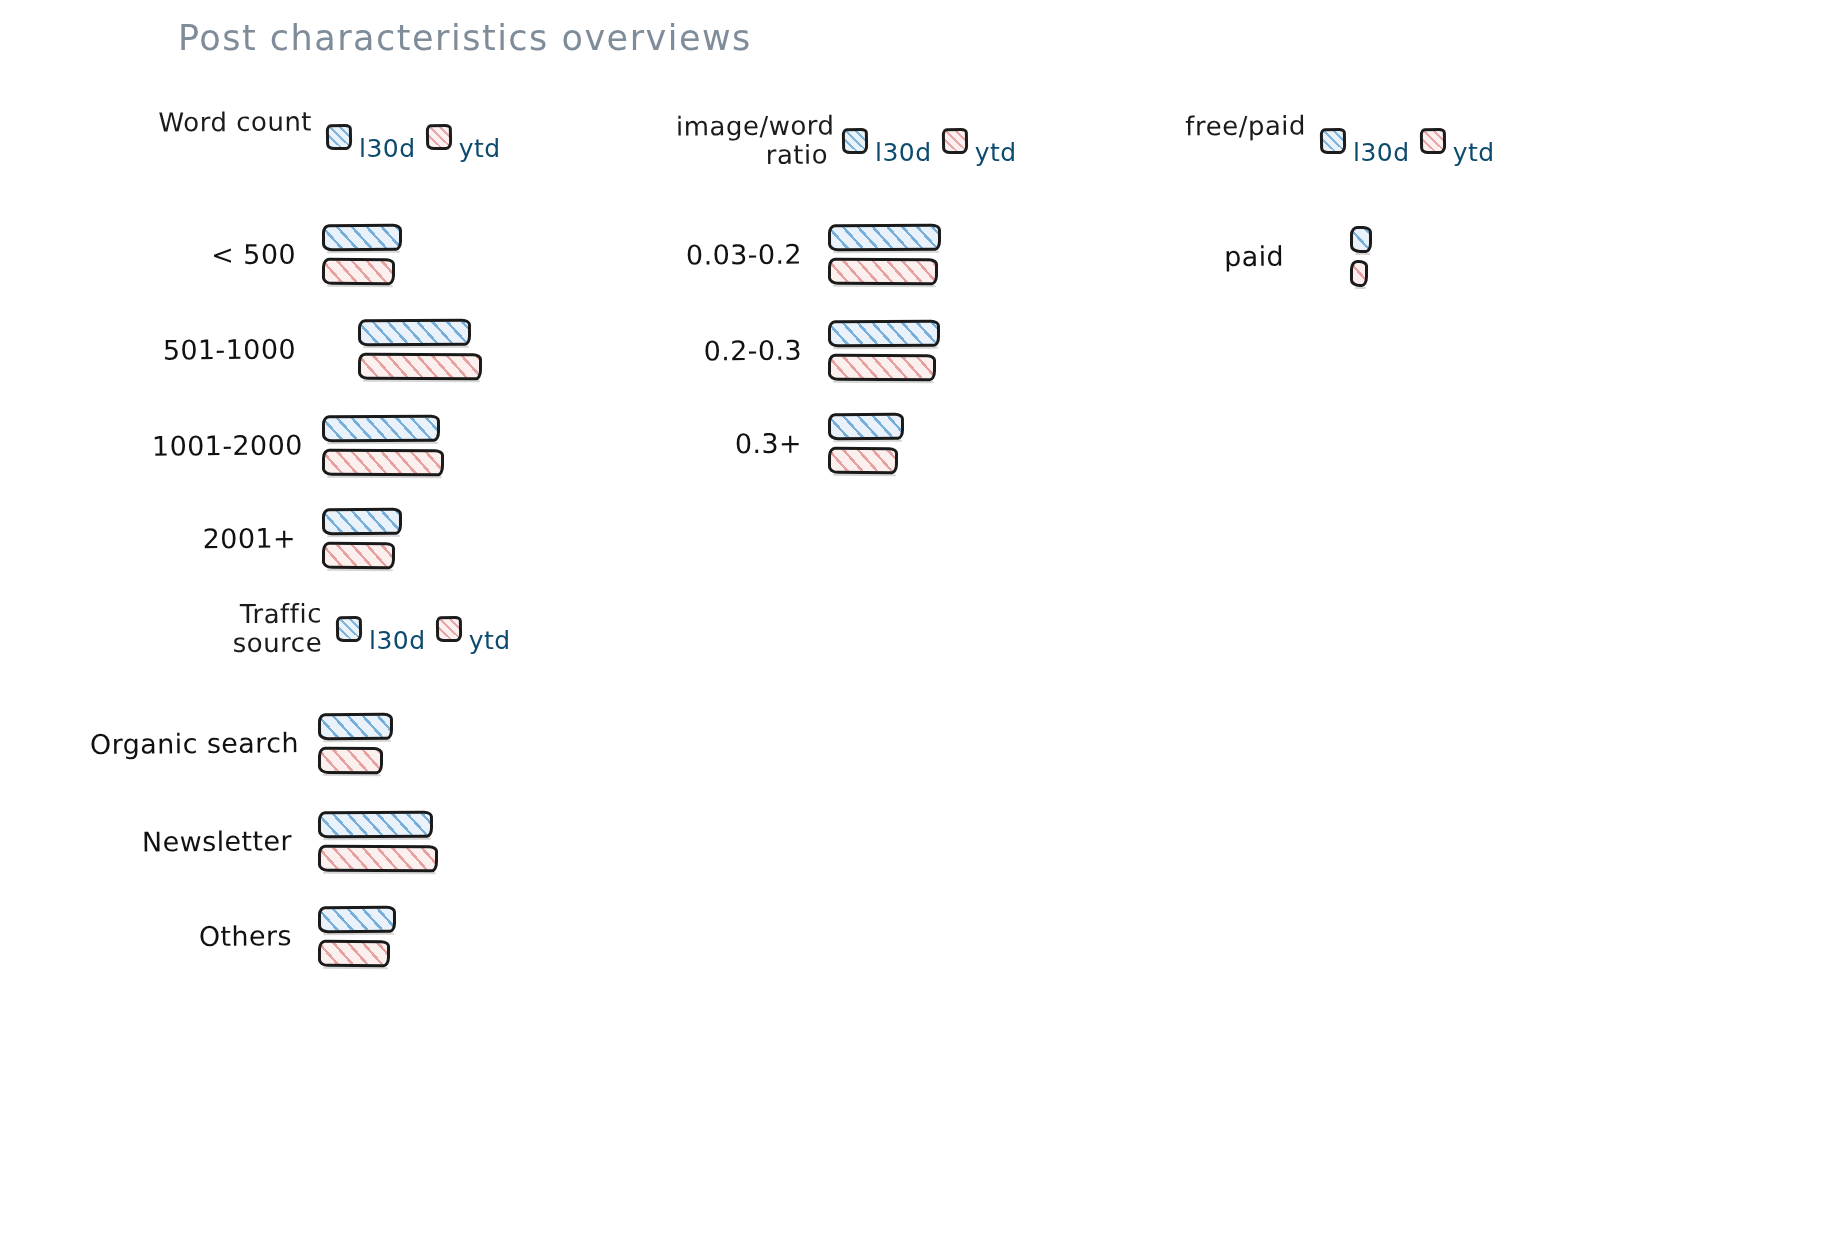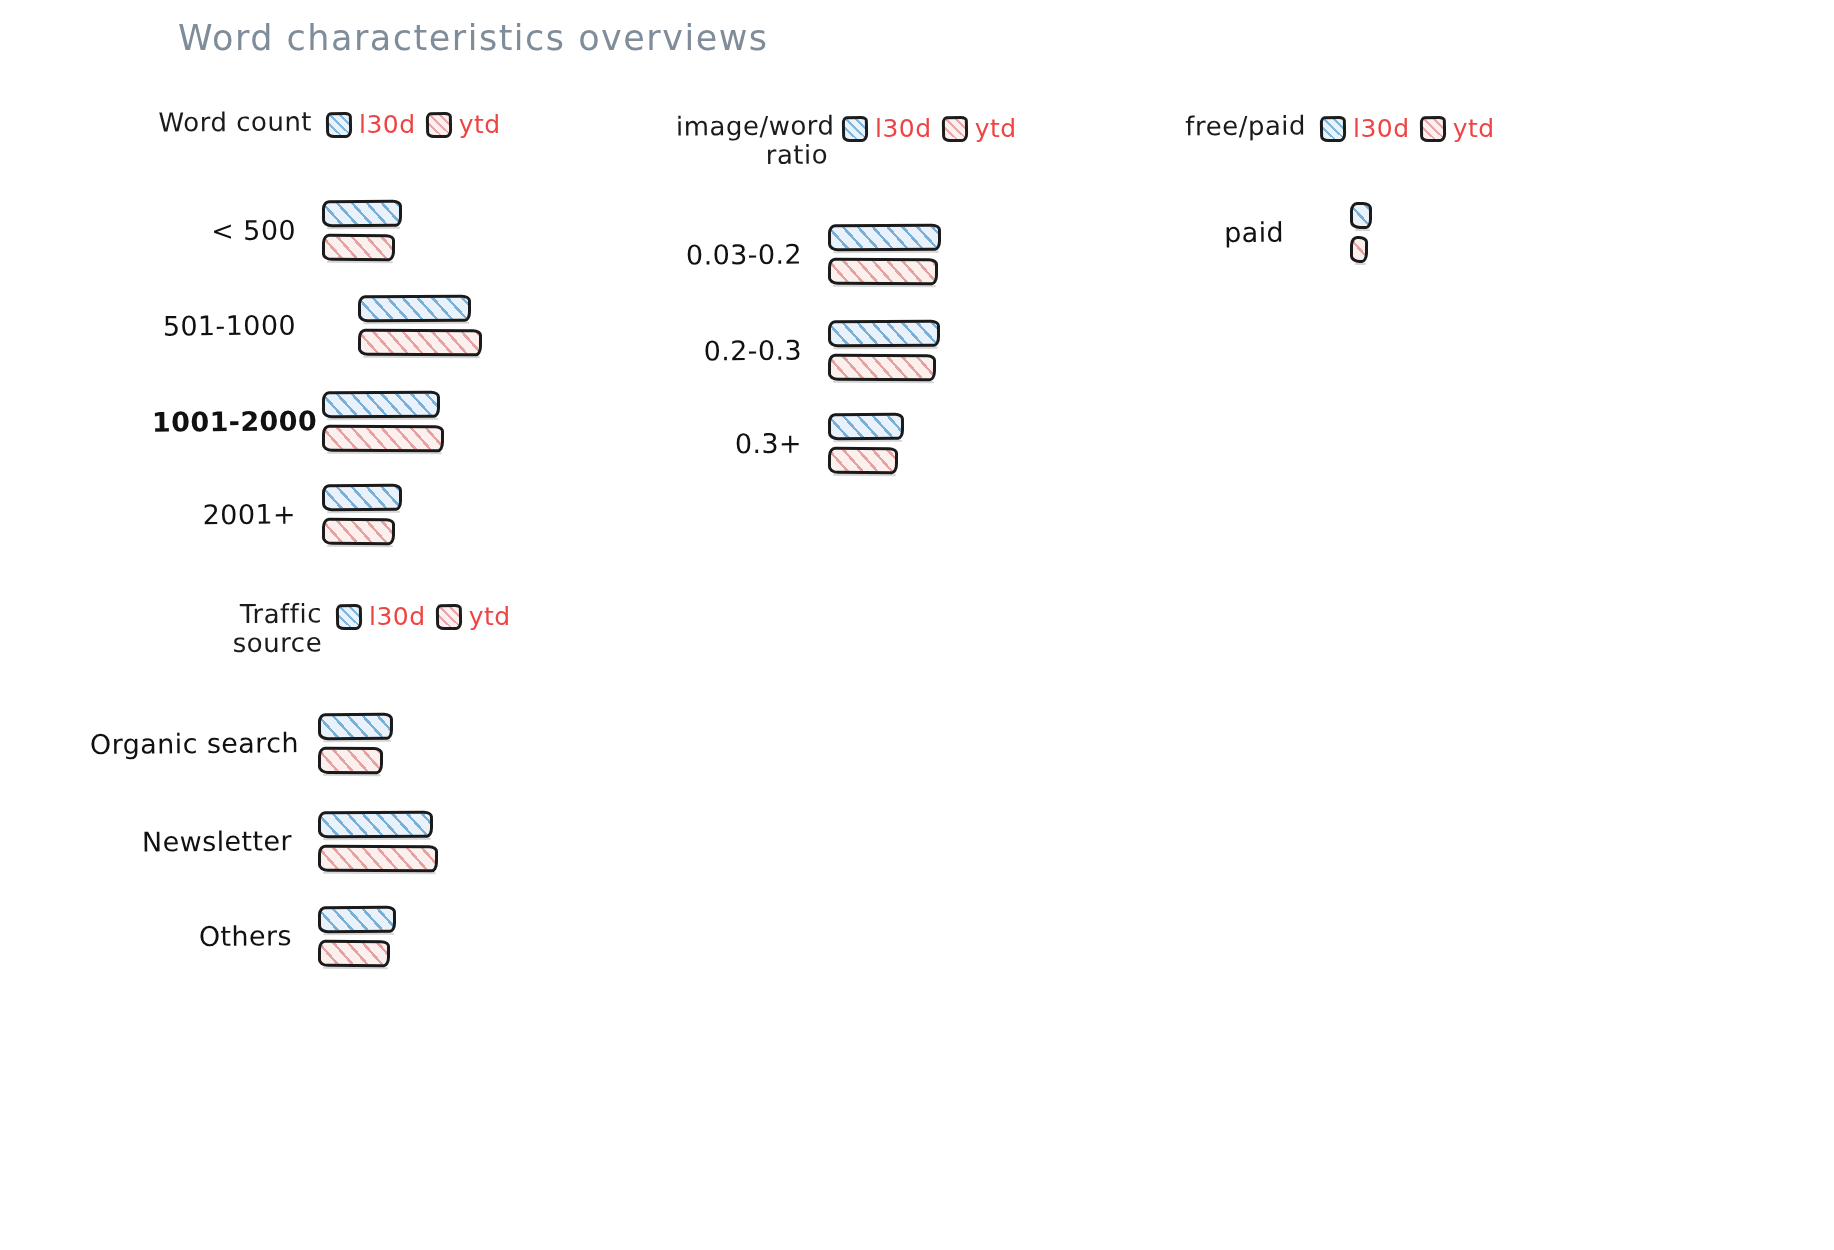--- a/index.html
+++ b/index.html
@@ -40,22 +40,23 @@
   }
   .legend{
     display:flex;
     align-items:center;
     gap:10px;
     padding-top:2px;
   }
   .legend-item{display:flex;align-items:center;gap:7px;}
   .legend-label{
     font-size:25px;
-    color:#ef4444;
+    color:#0c4a6e;
     letter-spacing:0.5px;
+    margin-top:24px;
   }
   .swatch{
     width:26px;height:26px;
     border:3px solid #1c1c1c;
     border-radius:5px 7px 6px 8px / 7px 5px 8px 6px;
     position:relative;
     box-sizing:border-box;
     transform:rotate(-1deg);
   }
   .swatch.blue{
@@ -110,21 +111,21 @@
     height:2px;
     background:rgba(30,30,30,.18);
     border-radius:2px;
   }
   .bar.blue.sk1{transform:rotate(-0.35deg);}
   .bar.pink.sk1{transform:rotate(0.3deg);}
 </style>
 </head>
 <body>
 
-<div id="page-title">Word characteristics overviews</div>
+<div id="page-title">Post characteristics overviews</div>
 
 <div class="panel" id="panel-word-count" style="left:152px; top:108px;">
   <div class="panel-head">
     <div class="panel-title" style="width:160px;">Word count</div>
     <div class="legend">
       <div class="legend-item">
         <span class="swatch blue"></span>
         <span class="legend-label">l30d</span>
       </div>
       <div class="legend-item">
@@ -141,21 +142,21 @@
         <div class="bar pink sk1" style="width:73px;"></div>
       </div>
     </div>
     <div class="row" style="height:96px;gap:36px;">
       <div class="cat-label" style="width:170px;">501-1000</div>
       <div class="bars">
         <div class="bar blue sk1" style="width:113px;"></div>
         <div class="bar pink sk1" style="width:124px;"></div>
       </div>
     </div>
-    <div class="row" style="height:96px;font-weight:bold;">
+    <div class="row" style="height:96px;">
       <div class="cat-label" style="width:170px;">1001-2000</div>
       <div class="bars">
         <div class="bar blue sk1" style="width:118px;"></div>
         <div class="bar pink sk1" style="width:122px;"></div>
       </div>
     </div>
     <div class="row" style="height:90px;">
       <div class="cat-label" style="width:170px;">2001+</div>
       <div class="bars">
         <div class="bar blue sk1" style="width:80px;"></div>

